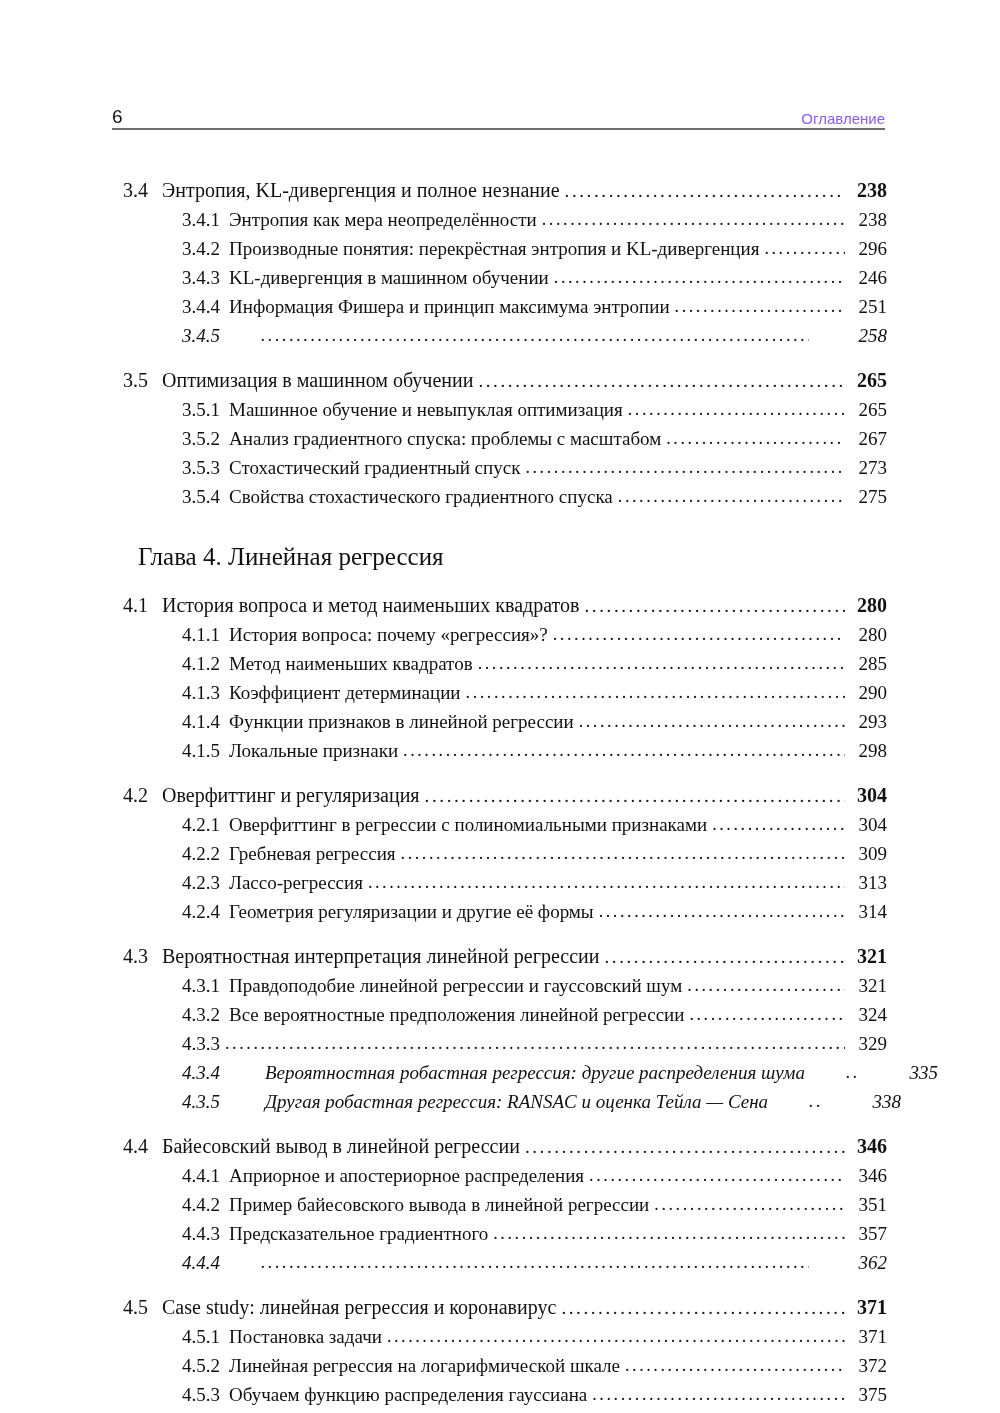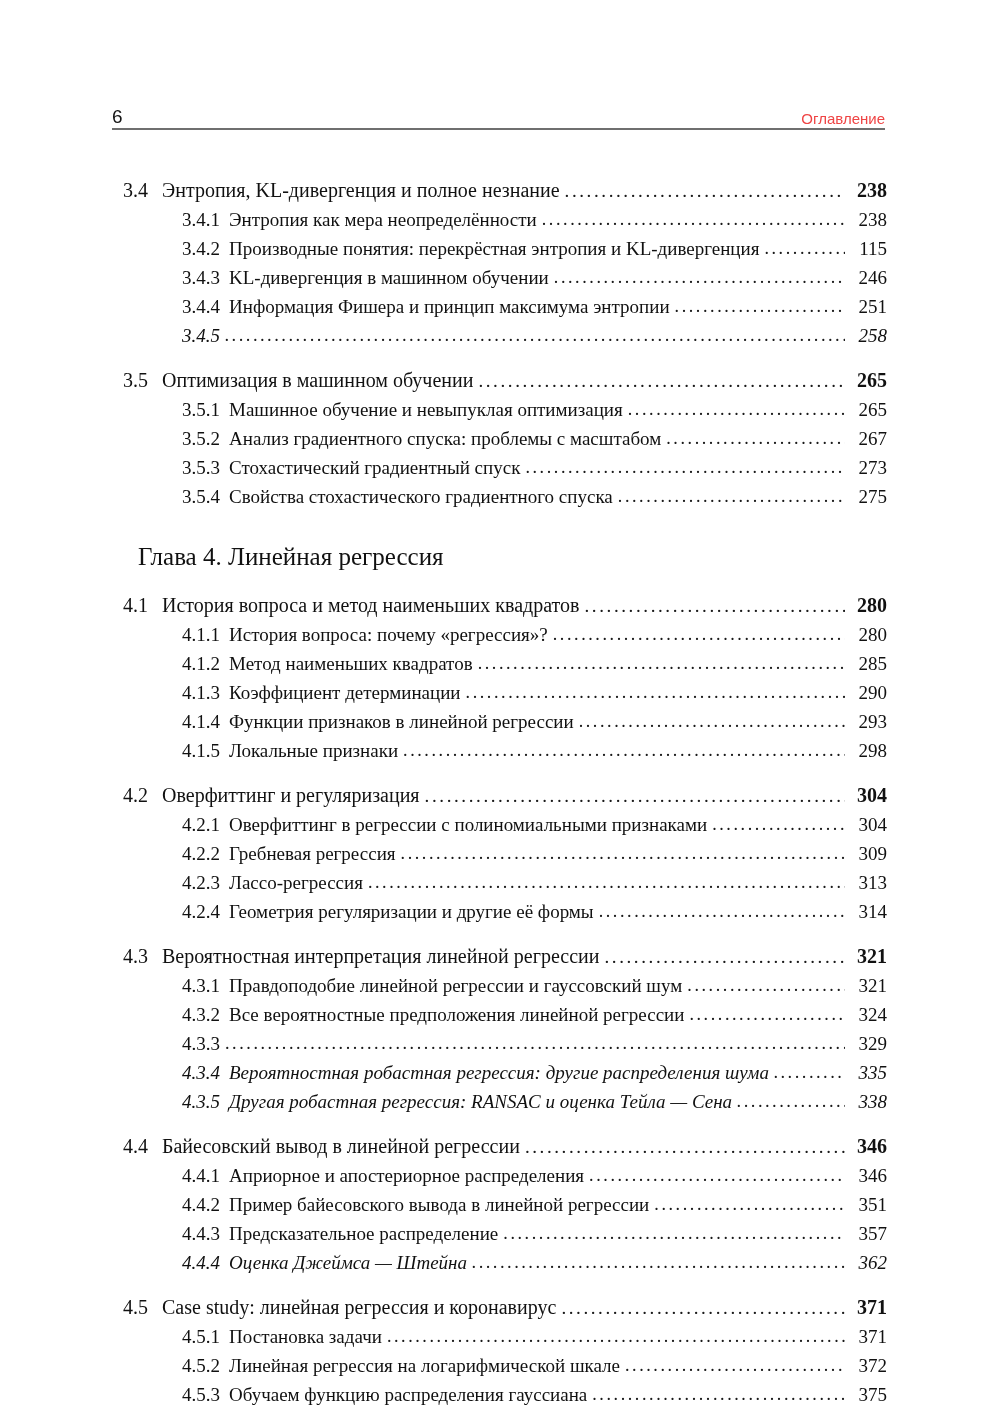--- a/index.html
+++ b/index.html
@@ -40,21 +40,21 @@
     font-family: "Liberation Sans", "DejaVu Sans", sans-serif;
     font-size: 19px;
     line-height: 22px;
     color: #161616;
     letter-spacing: 0px;
   }
   .running-title {
     font-family: "Liberation Sans", "DejaVu Sans", sans-serif;
     font-size: 15px;
     line-height: 19px;
-    color: #ef4444;
+    color: #8b5cf6;
   }
 
   
   .toc {
     position: absolute;
     left: 112px;
     top: 176px;
     width: 775px;
   }
 
@@ -124,20 +124,21 @@
     font-size: 19px;
     line-height: 29px;
     padding-left: 56px;
   }
   .lvl2 .num { width: 52px; }
   .lvl2 .leader { font-size: 18px; }
 
   
   .starred {
     font-style: italic;
+    gap: 36px;
   }
   .starred .num,
   .starred .title,
   .starred .pageno {
     font-style: italic;
   }
 
   .gap-sm { height: 16px; }
   .gap-chapter-top { height: 30px; }
   .gap-chapter-bottom { height: 18px; }
@@ -163,21 +164,21 @@
         <div class="entry lvl2">
           <span class="num">3.4.1</span>
           <span class="title">Энтропия как мера неопределённости</span>
           <span class="leader">..................................................................................................</span>
           <span class="pageno">238</span>
         </div>
         <div class="entry lvl2">
           <span class="num">3.4.2</span>
           <span class="title">Производные понятия: перекрёстная энтропия и KL-дивергенция</span>
           <span class="leader">..................................................................................................</span>
-          <span class="pageno">115</span>
+          <span class="pageno">296</span>
         </div>
         <div class="entry lvl2">
           <span class="num">3.4.3</span>
           <span class="title">KL-дивергенция в машинном обучении</span>
           <span class="leader">..................................................................................................</span>
           <span class="pageno">246</span>
         </div>
         <div class="entry lvl2">
           <span class="num">3.4.4</span>
           <span class="title">Информация Фишера и принцип максимума энтропии</span>
@@ -350,27 +351,26 @@
           <span class="pageno">346</span>
         </div>
         <div class="entry lvl2">
           <span class="num">4.4.2</span>
           <span class="title">Пример байесовского вывода в линейной регрессии</span>
           <span class="leader">..................................................................................................</span>
           <span class="pageno">351</span>
         </div>
         <div class="entry lvl2">
           <span class="num">4.4.3</span>
-          <span class="title">Предсказательное распределение</span>
+          <span class="title">Предсказательное градиентного</span>
           <span class="leader">..................................................................................................</span>
           <span class="pageno">357</span>
         </div>
         <div class="entry lvl2 starred">
           <span class="num">4.4.4</span>
-          <span class="title">Оценка Джеймса — Штейна</span>
           <span class="leader">..................................................................................................</span>
           <span class="pageno">362</span>
         </div>
       </div>
       <div class="gap-sm"></div>
       <div class="group">
         <div class="entry lvl1">
           <span class="num">4.5</span>
           <span class="title">Case study: линейная регрессия и коронавирус</span>
           <span class="leader">..................................................................................................</span>

